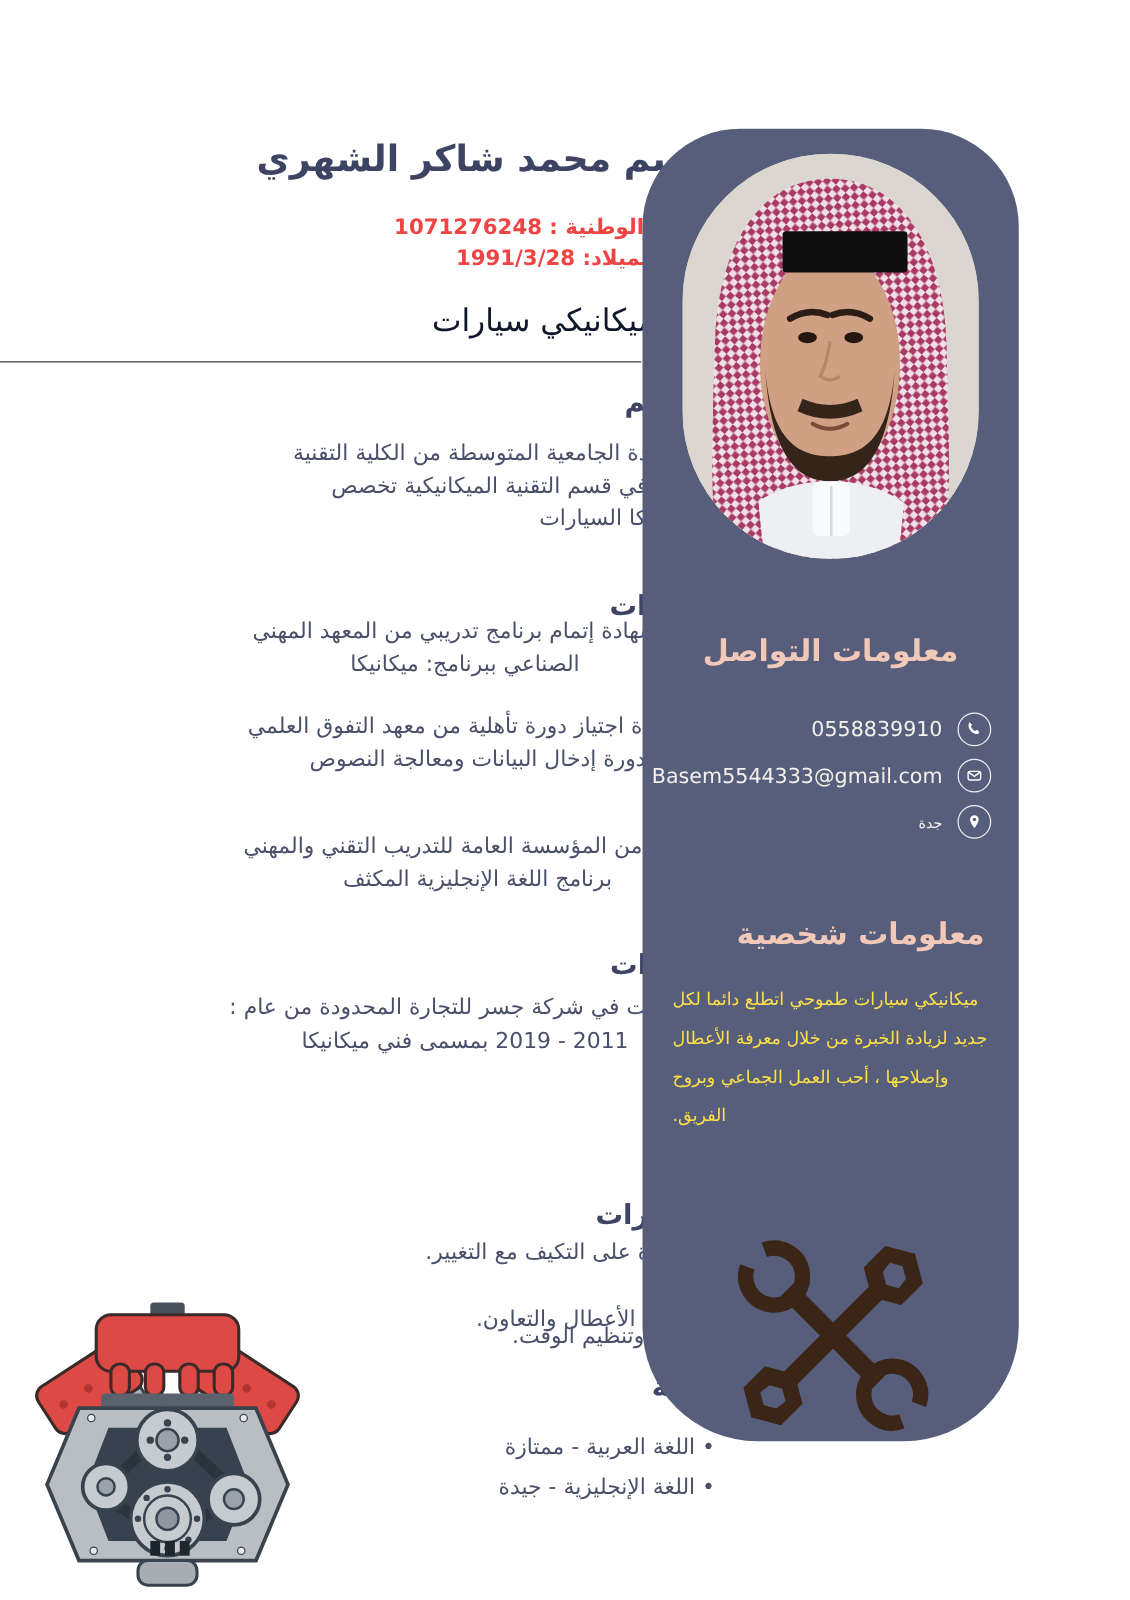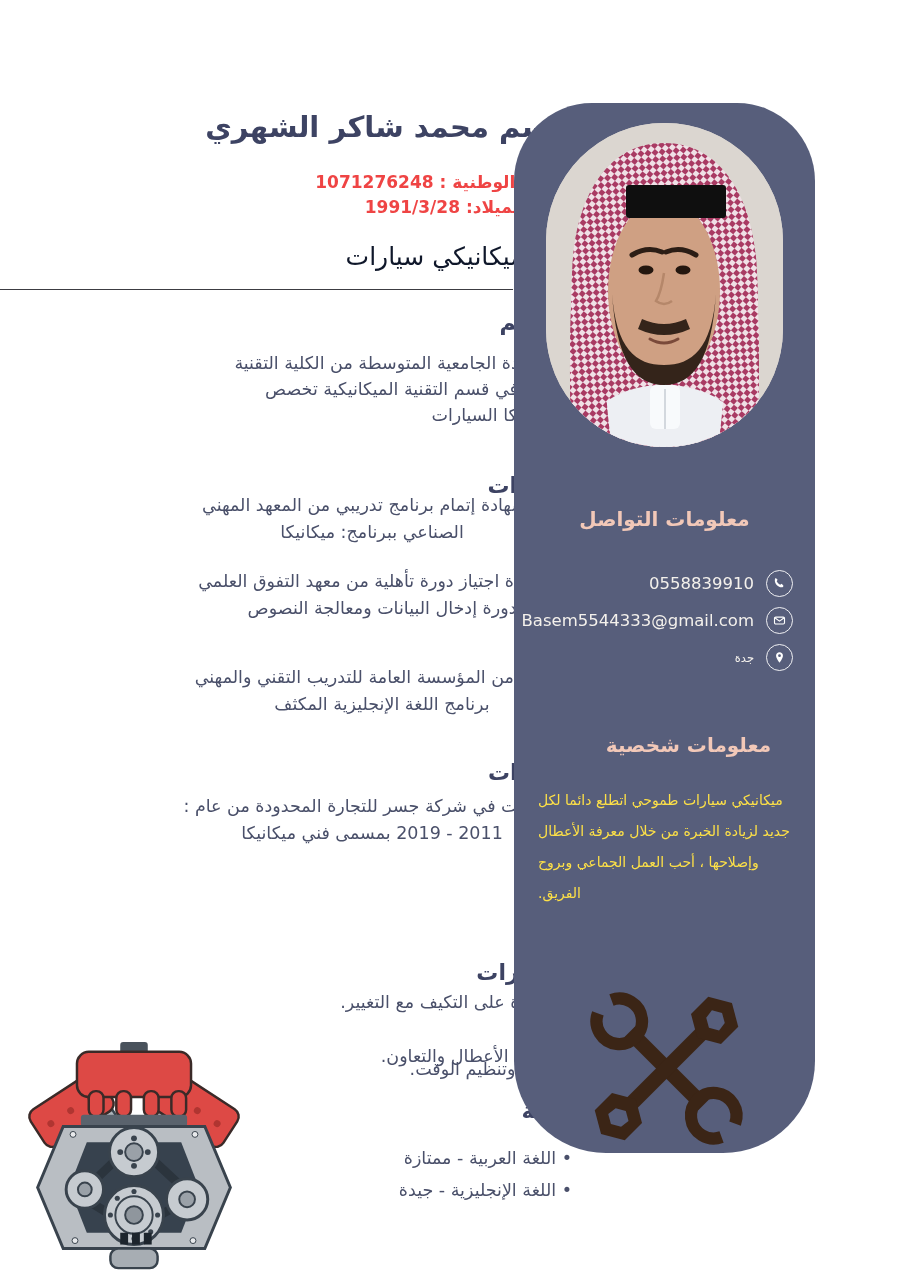--- a/index.html
+++ b/index.html
@@ -54,21 +54,21 @@
     background:var(--sidebar);
     border-radius:78px 78px 92px 92px;
     overflow:hidden;
   }
   .photo{
     position:absolute;top:20px;left:32px;width:237px;height:324px;
     border-radius:118px;overflow:hidden;background:#dbd6d0;
   }
   .side-title{
     position:absolute;width:100%;text-align:center;
-    font-size:20px;font-weight:bold;color:var(--pink);
+    font-size:24px;font-weight:bold;color:var(--pink);
   }
   .st-contact{top:404px;}
   .st-personal{top:630px;padding-left:48px;}
   .contact-rows{position:absolute;top:462px;right:22px;left:16px;direction:rtl;}
   .c-row{display:flex;align-items:center;gap:12px;height:37px;direction:rtl;}
   .c-icon{flex:0 0 auto;width:27px;height:27px;border:1.6px solid rgba(255,255,255,.9);border-radius:50%;
     display:flex;align-items:center;justify-content:center;}
   .c-text{color:#f4f1ec;font-size:16.5px;direction:ltr;unicode-bidi:embed;}
   .c-text-small{color:#f4f1ec;font-size:11.5px;}
   .personal-text{

